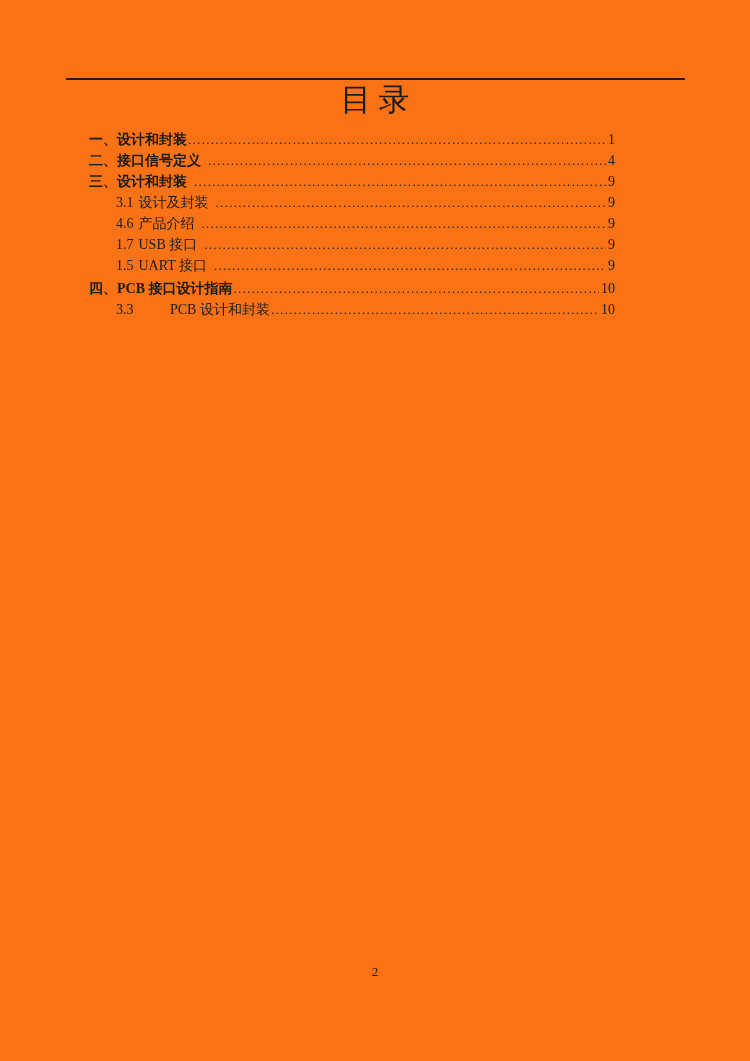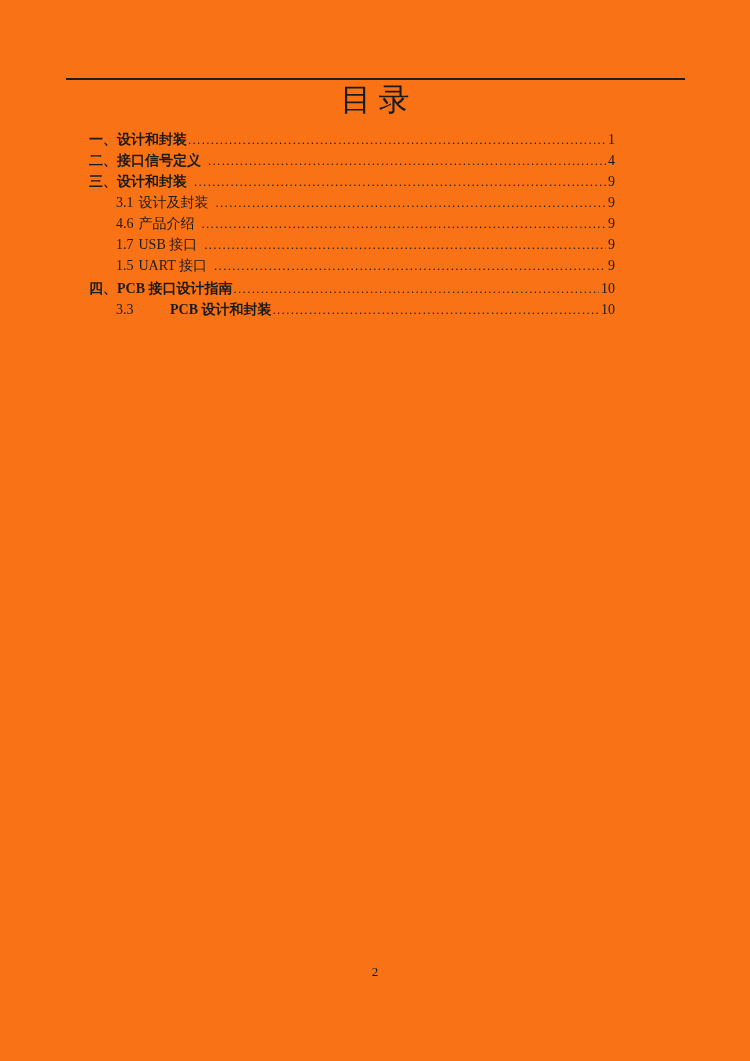--- a/index.html
+++ b/index.html
@@ -35,21 +35,21 @@
     display: flex;
     align-items: baseline;
     height: 21px;
     line-height: 21px;
     white-space: nowrap;
   }
   .lvl1 { padding-left: 23px; }
   .lvl2 { padding-left: 50px; }
   .lvl1.bold-all .prefix,
   .lvl1.bold-all .label { font-weight: bold; }
-  .bold-label .label { font-weight: bold; }
+  .bold-label .label { font-weight: normal; }
   .gap-after-prefix .prefix { margin-right: 5px; }
   .tab-after-prefix .prefix { min-width: 54px; }
   .gap-before-dots .leader { margin-left: 7px; }
   .extra-space-above { margin-top: 2px; }
   .prefix { white-space: pre; }
   .leader {
     flex: 1 1 auto;
     overflow: hidden;
     white-space: nowrap;
     margin: 0 2px 0 1px;

